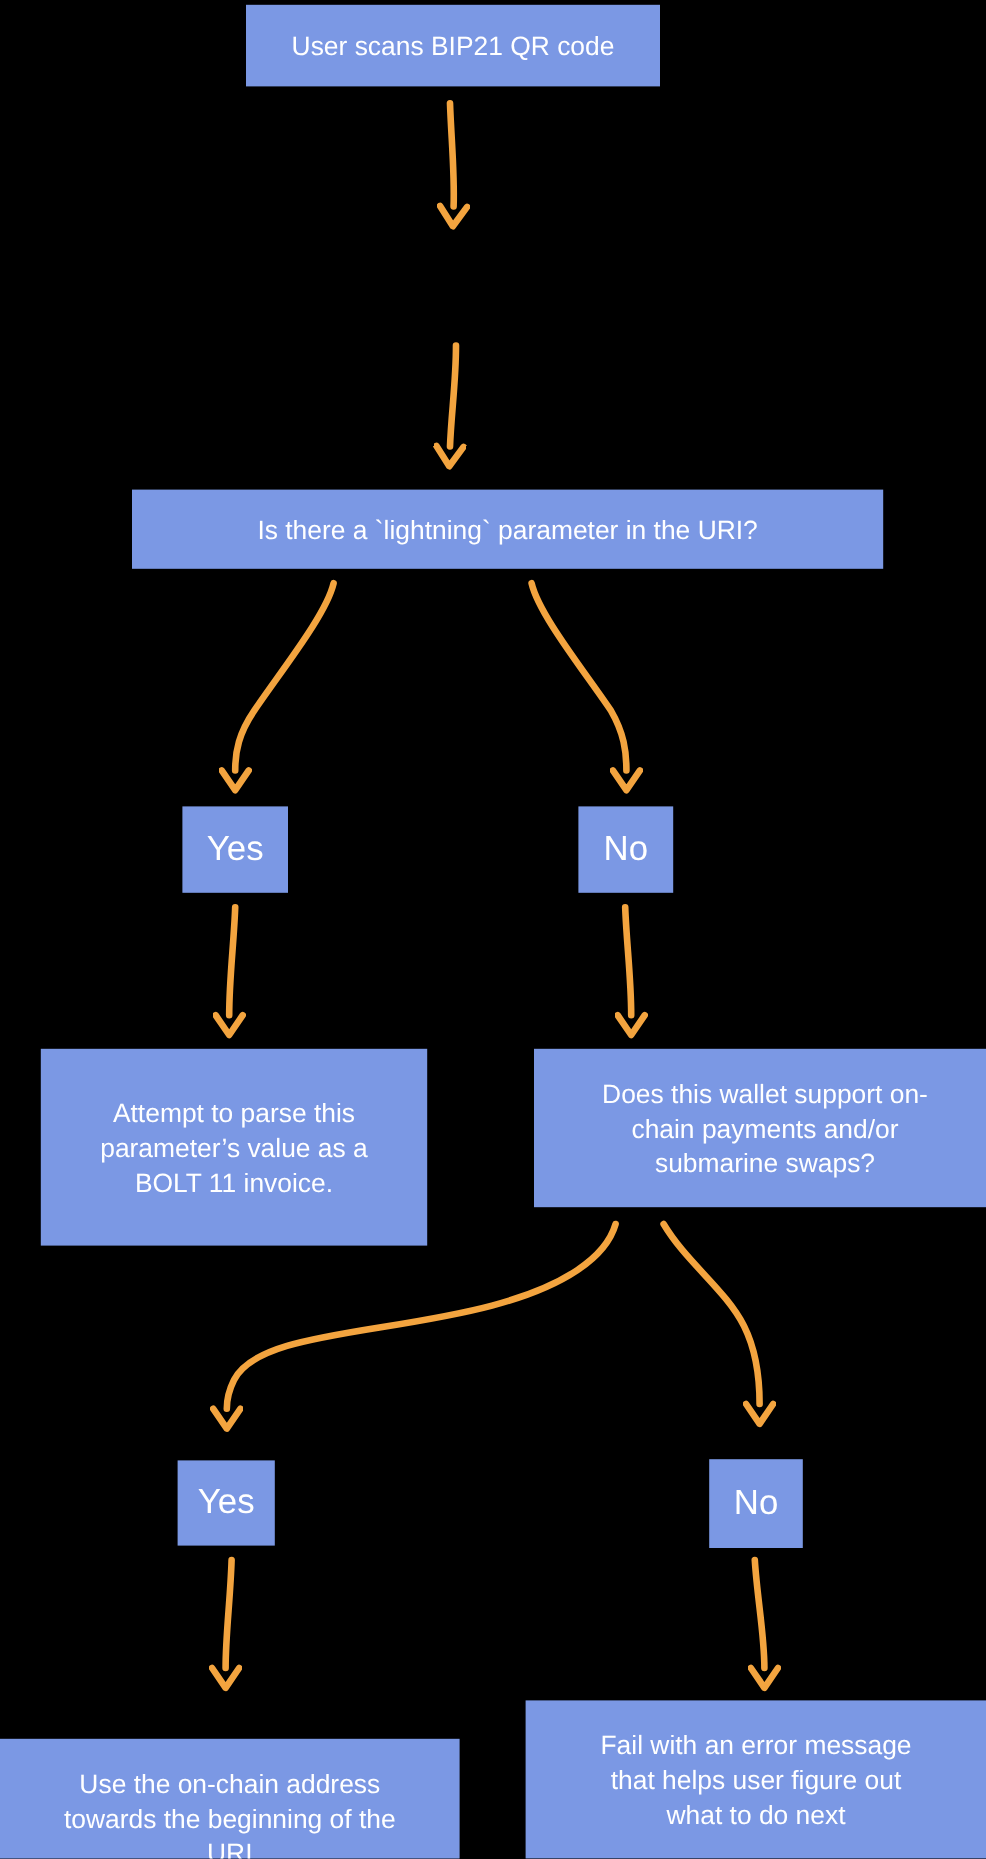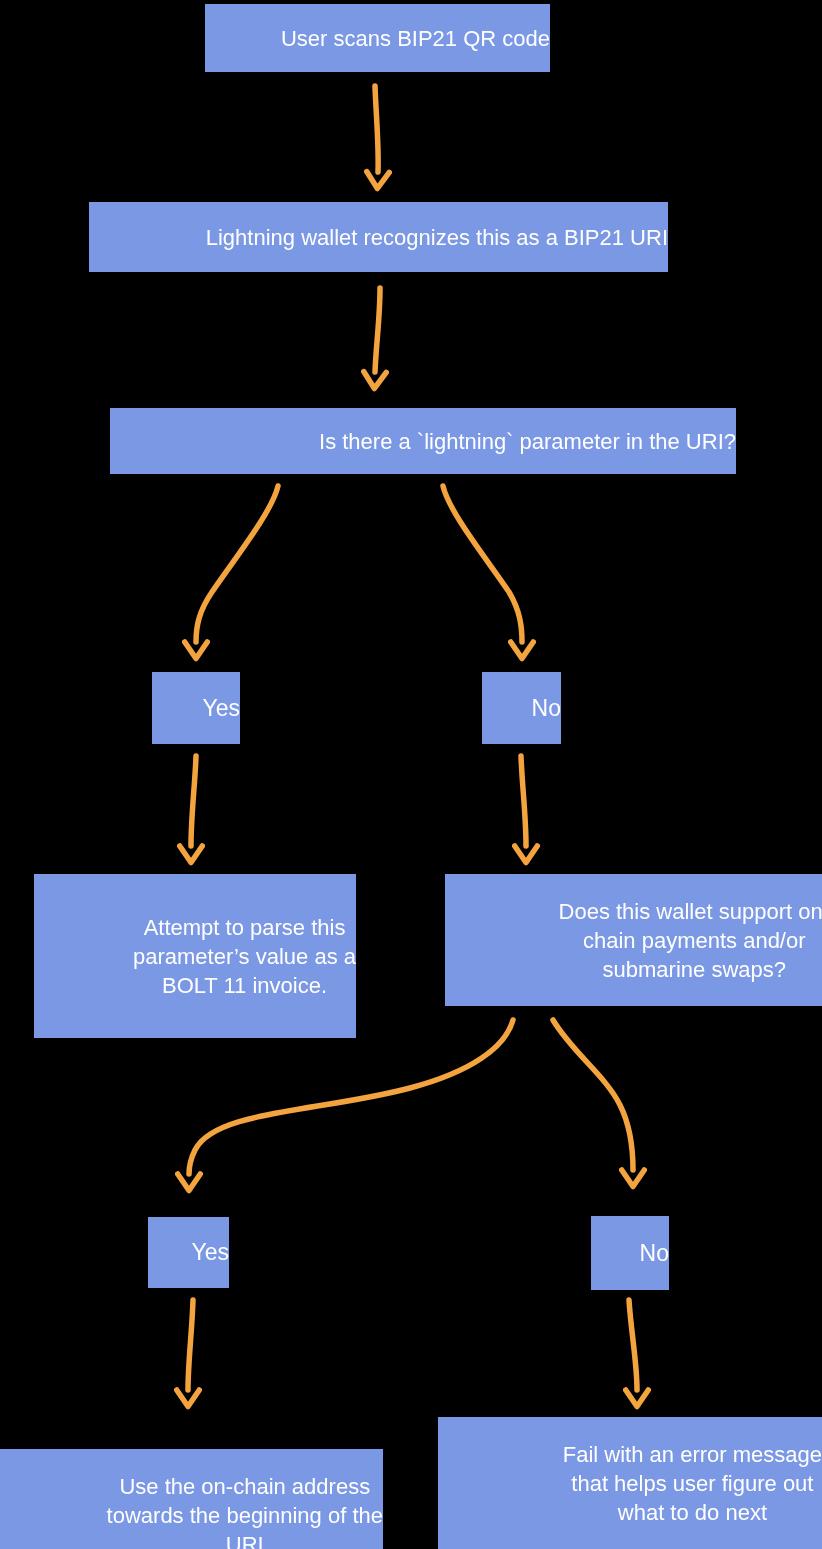--- a/index.html
+++ b/index.html
@@ -20,28 +20,28 @@
     left: 0;
     top: 0;
     pointer-events: none;
   }
   .node {
     position: absolute;
     background: #7B98E4;
     color: #FFFFFF;
     display: flex;
     align-items: center;
-    justify-content: flex-end;
+    justify-content: center;
     text-align: center;
     font-size: 22px;
     line-height: 29px;
     white-space: pre-line;
     box-sizing: border-box;
   }
-  .node.small { font-size: 23px; }
+  .node.small { font-size: 29px; }
   #n-scan      { left: 205px; top: 4px;    width: 345px; height: 68px; }
   #n-recognize { left: 89px;  top: 202px;  width: 579px; height: 70px; }
   #n-param     { left: 110px; top: 408px;  width: 626px; height: 66px; }
   #n-yes1      { left: 152px; top: 672px;  width: 88px;  height: 72px; }
   #n-no1       { left: 482px; top: 672px;  width: 79px;  height: 72px; }
   #n-parse     { left: 34px;  top: 874px;  width: 322px; height: 164px; }
   #n-support   { left: 410px; top: 874px;  width: 385px; height: 132px; margin-left: 35px; }
   #n-yes2      { left: 148px; top: 1217px; width: 81px;  height: 71px; }
   #n-no2       { left: 591px; top: 1216px; width: 78px;  height: 74px; }
   #n-use       { left: 0px;   top: 1417px; width: 383px; height: 132px; margin-top: 32px; }
@@ -73,23 +73,20 @@
     <path class="edge" d="M 513 1020 C 505 1048 470 1072 410 1088 C 320 1112 215 1110 195 1150 C 190 1160 189 1166 189 1174" marker-end="url(#ah)"></path>
     <path class="edge" d="M 553 1020 C 572 1052 605 1075 620 1105 C 630 1125 633 1150 633 1170" marker-end="url(#ah)"></path>
     <path class="edge" d="M 193 1300 C 192 1332 188 1362 188 1390" marker-end="url(#ah)"></path>
     <path class="edge" d="M 629 1300 C 631 1332 637 1362 637 1390" marker-end="url(#ah)"></path>
   </svg>
 
   <div class="node" id="n-scan">
     <span>User scans BIP21 QR code</span>
   </div>
 
-  <div class="node" id="n-recognize">
-    <span>Lightning wallet recognizes this as a BIP21 URI</span>
-  </div>
 
   <div class="node" id="n-param">
     <span>Is there a `lightning` parameter in the URI?</span>
   </div>
 
   <div class="node small" id="n-yes1">
     <span>Yes</span>
   </div>
 
   <div class="node small" id="n-no1">

